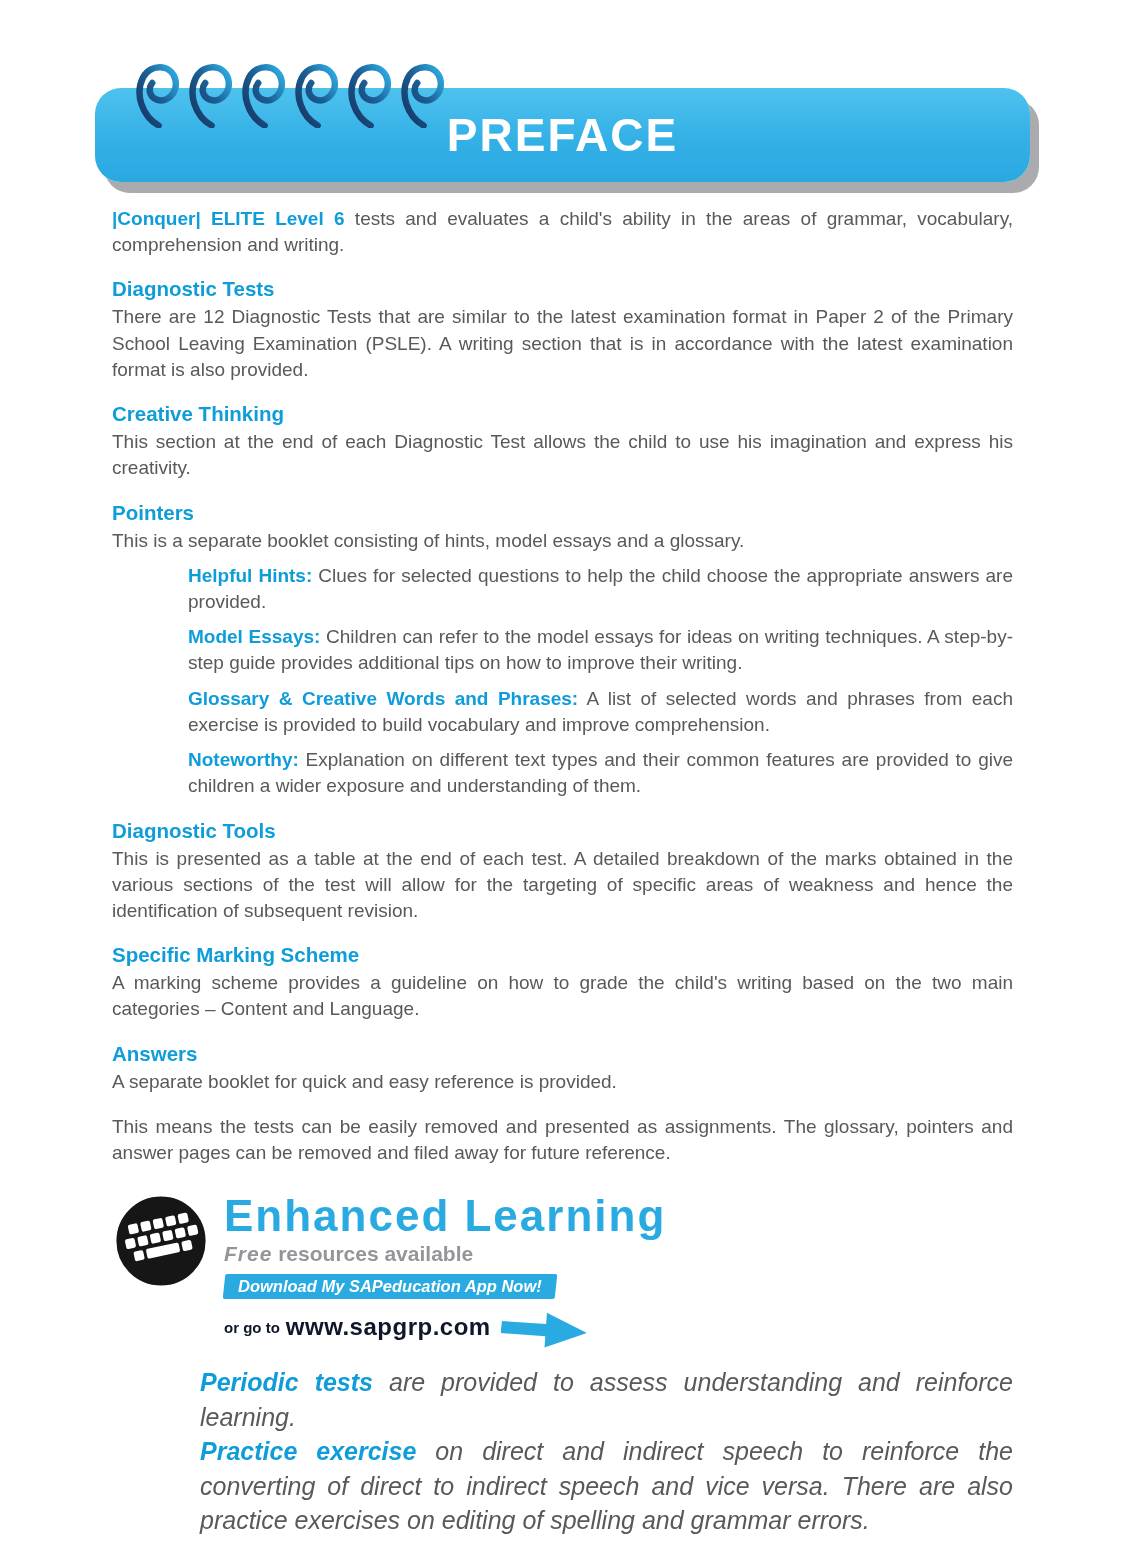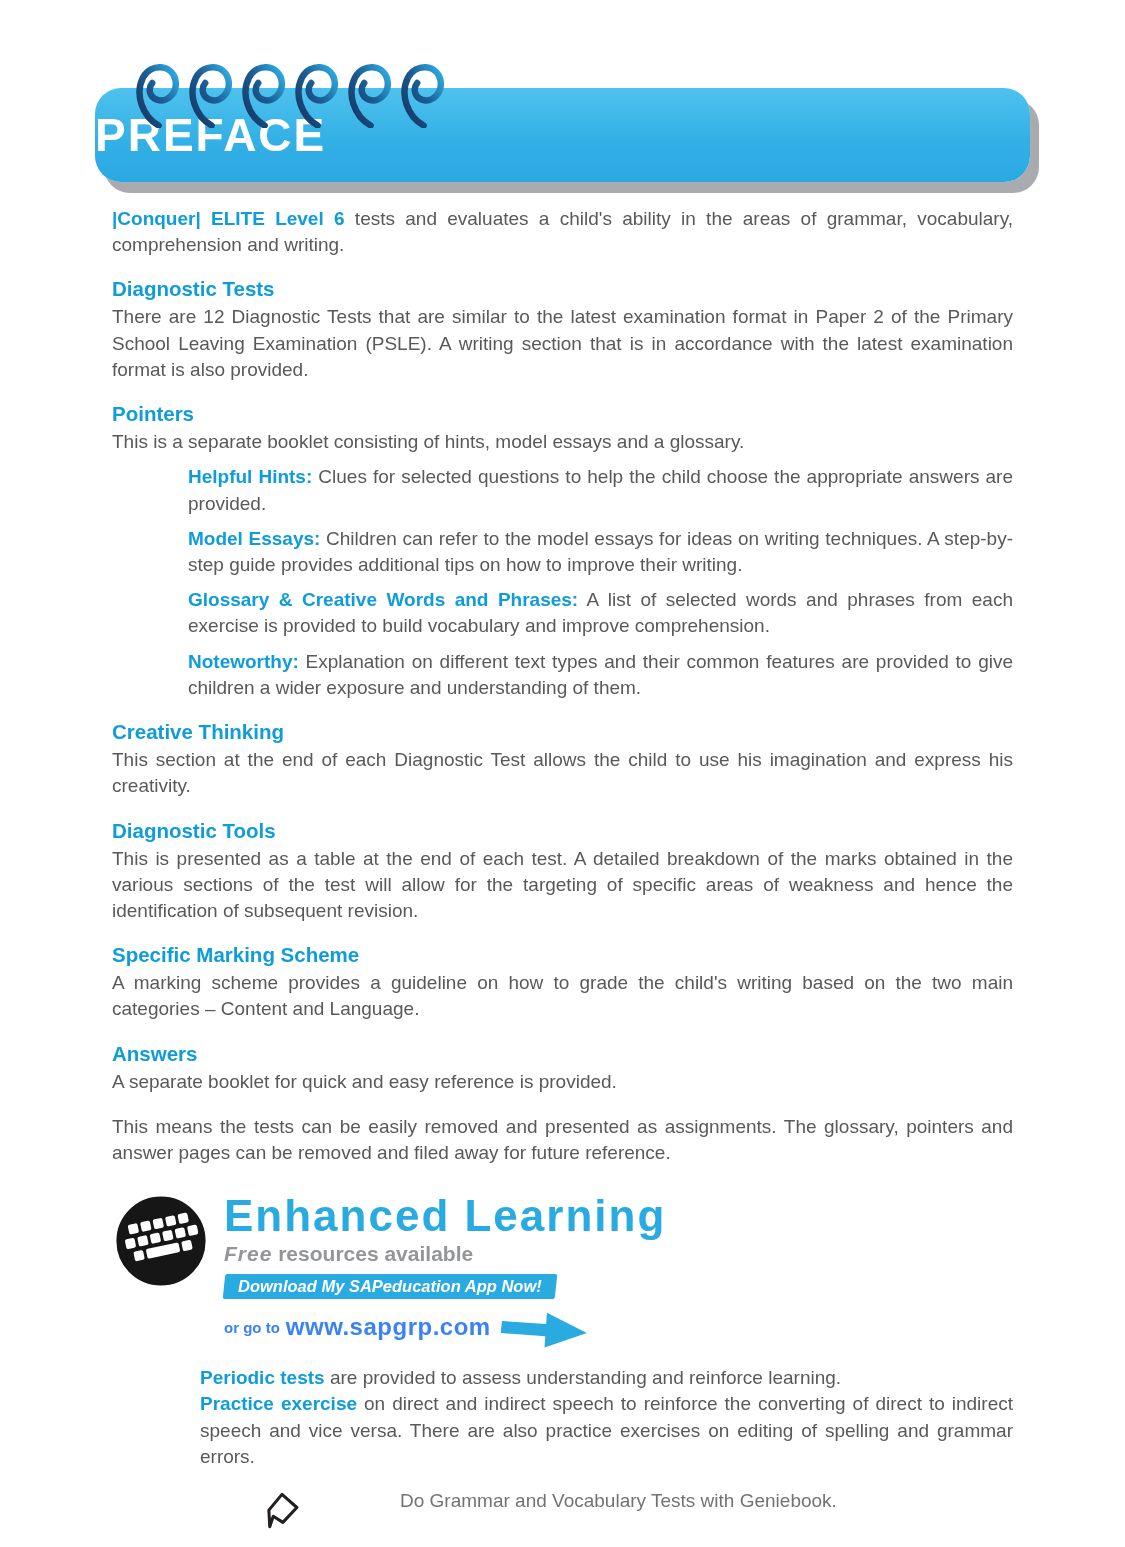--- a/index.html
+++ b/index.html
@@ -6,21 +6,21 @@
   html,body { background:#ffffff; }
   body { font-family:"Liberation Sans", sans-serif; }
   .page { position:relative; width:1125px; min-height:1547px; background:#ffffff; overflow:hidden; }
 
   
   .banner-wrap { position:relative; margin:88px 95px 0 95px; }
   .banner {
     position:relative; height:94px; border-radius:26px;
     background:linear-gradient(180deg,#4ec2ee 0%, #33b0e6 55%, #2aa9e1 100%);
     box-shadow:9px 11px 0 #a9abae;
-    display:flex; align-items:center; 
+    display:flex; align-items:center; justify-content:center;
   }
   .banner h1 {
     color:#ffffff; font-size:46px; font-weight:bold; letter-spacing:2px;
   }
   .spirals { position:absolute; top:-26px; left:36px; display:flex; gap:5px; z-index:3; }
   .ring { width:48px; height:66px; }
 
   
   .content { margin:0 112px; color:#58595b; }
   .body-text { font-size:19px; line-height:1.38; text-align:justify; color:#58595b; }
@@ -34,29 +34,29 @@
   
   .el-block { margin-top:26px; }
   .el-header { display:flex; align-items:flex-start; }
   .el-logo { width:98px; height:98px; flex:0 0 auto; }
   .el-header-text { margin-left:14px; padding-top:2px; }
   .el-title { color:#29abe2; font-size:44px; font-weight:bold; letter-spacing:2px; line-height:1.0; }
   .el-free { margin-top:4px; color:#939598; font-weight:bold; font-size:21px; }
   .free-lead { font-style:italic; font-size:21px; letter-spacing:1px; }
   .el-ribbon-wrap { margin-top:8px; display:inline-block; background:#29abe2; transform:skewX(-6deg); padding:3px 14px; border-radius:2px; }
   .el-ribbon { display:inline-block; transform:skewX(6deg); color:#ffffff; font-weight:bold; font-size:16.5px; font-style:italic; }
-  .el-goto { margin-top:6px; color:#3b82f6; display:flex; align-items:center; }
+  .el-goto { margin-top:6px; color:#0f172a; display:flex; align-items:center; }
   .goto-prefix { font-weight:bold; font-size:15px; margin-right:6px; }
   .el-url { font-weight:bold; font-size:24px; letter-spacing:0.5px; }
   .el-arrow { display:inline-block; width:86px; height:38px; background:#29abe2; margin-left:10px; margin-top:6px;
     clip-path:polygon(0 34%, 52% 34%, 52% 4%, 100% 50%, 52% 96%, 52% 66%, 0 66%);
     transform:rotate(4deg);
   }
   .el-paras { margin:16px 0 0 88px; }
-  .el-para { font-size:19px; line-height:1.38; text-align:justify; color:#58595b; }
+  .el-para { font-size:25px; line-height:1.38; text-align:justify; color:#58595b;font-style:italic; }
 
   
   .gb-block { display:flex; margin:16px 0 0 70px; }
   .gb-logo { width:200px; flex:0 0 auto; text-align:center; padding-top:4px; }
   .gb-icon { width:42px; height:42px; }
   .gb-text { flex:1; padding-left:18px; padding-top:2px; }
   .gb-text p { font-size:19px; line-height:1.38; color:#737373; }
 </style>
 </head>
 <body>
@@ -105,31 +105,31 @@
   <div class="content">
 
     <p class="body-text intro"><span class="lead-blue">|Conquer| ELITE Level 6</span><span> tests and evaluates a child's ability in the areas of grammar, vocabulary, comprehension and writing.</span></p>
 
     <section class="sec">
       <h2 class="sec-heading">Diagnostic Tests</h2>
       <p class="body-text">There are 12 Diagnostic Tests that are similar to the latest examination format in Paper 2 of the Primary School Leaving Examination (PSLE). A writing section that is in accordance with the latest examination format is also provided.</p>
     </section>
 
     <section class="sec">
+      <h2 class="sec-heading">Creative Thinking</h2>
+      <p class="body-text">This section at the end of each Diagnostic Test allows the child to use his imagination and express his creativity.</p>
+    </section>
+
+    <section class="sec">
       <h2 class="sec-heading">Pointers</h2>
       <p class="body-text">This is a separate booklet consisting of hints, model essays and a glossary.</p>
       <div class="sub-item"><span class="sub-label">Helpful Hints:</span><span> Clues for selected questions to help the child choose the appropriate answers are provided.</span></div>
       <div class="sub-item"><span class="sub-label">Model Essays:</span><span> Children can refer to the model essays for ideas on writing techniques. A step-by-step guide provides additional tips on how to improve their writing.</span></div>
       <div class="sub-item"><span class="sub-label">Glossary &amp; Creative Words and Phrases:</span><span> A list of selected words and phrases from each exercise is provided to build vocabulary and improve comprehension.</span></div>
       <div class="sub-item"><span class="sub-label">Noteworthy:</span><span> Explanation on different text types and their common features are provided to give children a wider exposure and understanding of them.</span></div>
-    </section>
-
-    <section class="sec">
-      <h2 class="sec-heading">Creative Thinking</h2>
-      <p class="body-text">This section at the end of each Diagnostic Test allows the child to use his imagination and express his creativity.</p>
     </section>
 
     <section class="sec">
       <h2 class="sec-heading">Diagnostic Tools</h2>
       <p class="body-text">This is presented as a table at the end of each test. A detailed breakdown of the marks obtained in the various sections of the test will allow for the targeting of specific areas of weakness and hence the identification of subsequent revision.</p>
     </section>
 
     <section class="sec">
       <h2 class="sec-heading">Specific Marking Scheme</h2>
       <p class="body-text">A marking scheme provides a guideline on how to grade the child's writing based on the two main categories – Content and Language.</p>

